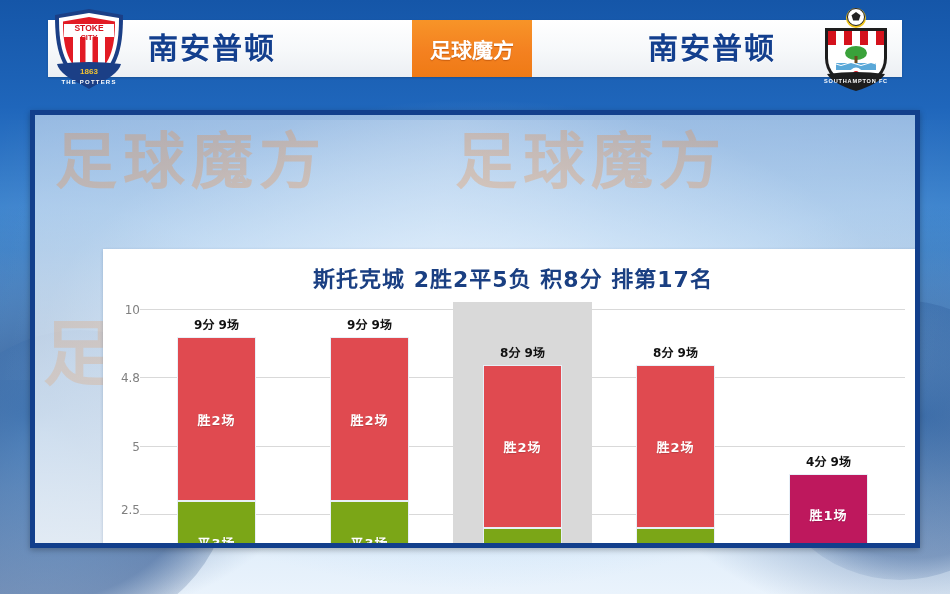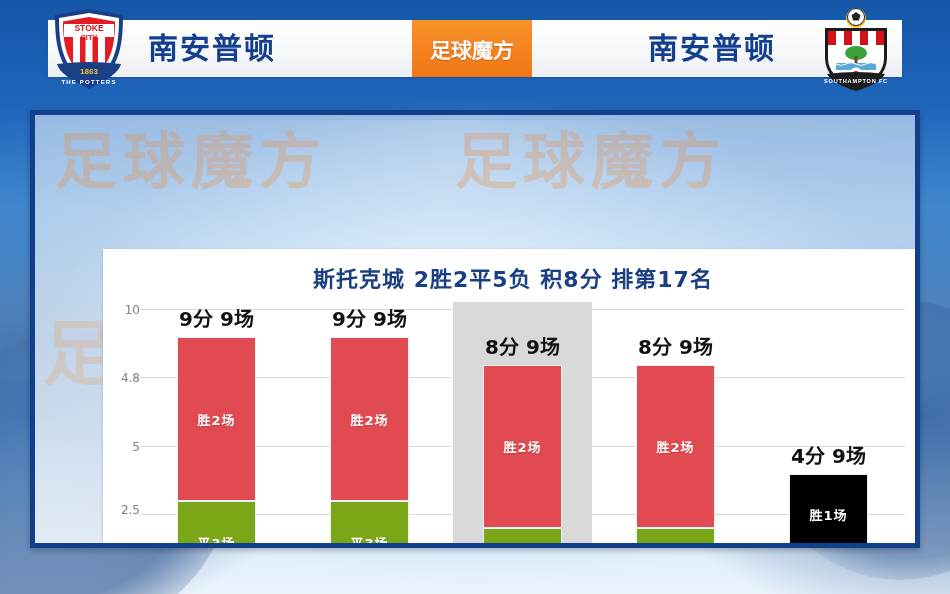--- a/index.html
+++ b/index.html
@@ -74,21 +74,21 @@
 
   .col{position:absolute;bottom:0;height:100%;}
   .bar{position:absolute;bottom:0;width:100%;box-sizing:border-box;}
   .seg{position:absolute;left:0;width:100%;box-sizing:border-box;
     display:flex;align-items:center;justify-content:center;}
   .seg-win{background:#e04a50;border:1px solid #e8f0f8;}
   .seg-draw{background:#7ba617;border:1px solid #e8f0f8;}
   .seg-label{font-size:13px;font-weight:bold;color:#ffffff;letter-spacing:1px;
     text-shadow:0 1px 1px rgba(0,0,0,.18);}
   .bar-toplabel{position:absolute;left:50%;transform:translateX(-50%);
-    font-size:20px;font-weight:bold;color:#111111;white-space:nowrap;}
+    font-size:12px;font-weight:bold;color:#111111;white-space:nowrap;}
 </style>
 </head>
 <body>
 
 <div class="bg">
   <div class="bg-globe"></div>
   <div class="bg-globe2"></div>
   <div class="bg-streak"></div>
 </div>
 
@@ -206,21 +206,21 @@
             <span class="seg-label">平2场</span>
           </div>
           <div class="seg seg-win" style="background: rgb(224, 74, 80); bottom: 54.6px; height: 163.8px;">
             <span class="seg-label">胜2场</span>
           </div>
         </div>
         <div class="bar-toplabel" style="bottom: 223.4px;">8分 9场</div>
       </div>
       <div class="col" style="left: 612px; width: 153px;">
         <div class="bar" style="width: 79.56px; left: 36.72px; height: 109.2px;">
-          <div class="seg seg-win" style="background: #000000; bottom: 27.3px; height: 81.9px;">
+          <div class="seg seg-win" style="background: #be185d; bottom: 27.3px; height: 81.9px;">
             <span class="seg-label">胜1场</span>
           </div>
         </div>
         <div class="bar-toplabel" style="bottom: 114.2px;">4分 9场</div>
       </div>
     </div>
 
 </div>
 
 </body></html>

